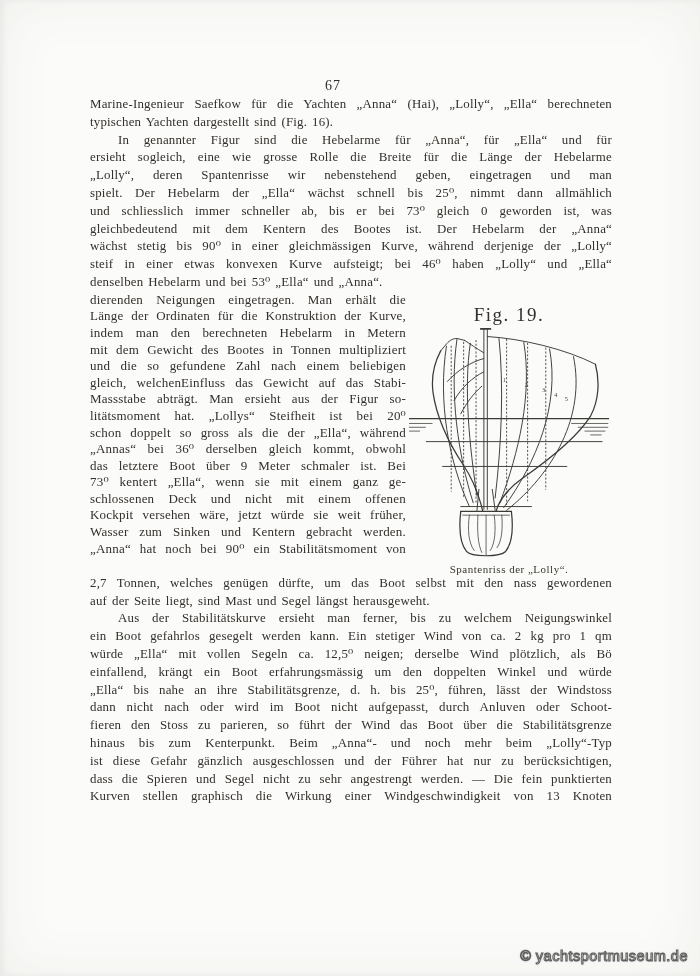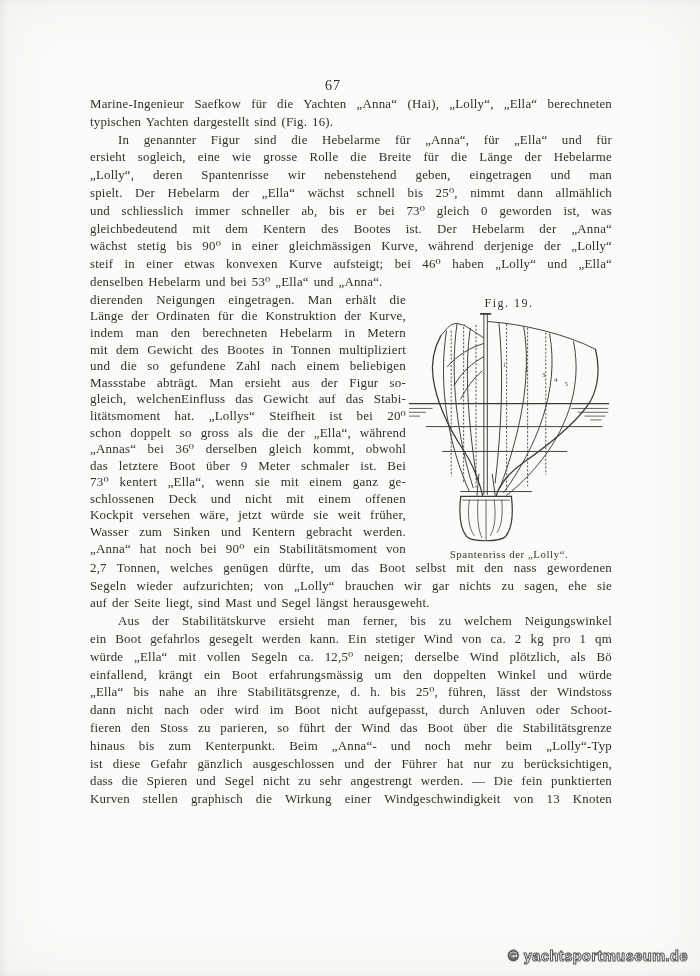--- a/index.html
+++ b/index.html
@@ -27,27 +27,27 @@
     font-size:12.9px; line-height:17.8px;
     text-align:justify; text-align-last:justify;
     letter-spacing:0.2px; word-spacing:1.5px;
   }
   .line.end { text-align-last:left; }
   .line.ind { text-indent:28px; }
   .row { display:flex; justify-content:space-between; align-items:flex-start; }
   .col-text { width:316px; }
   .col-text .line { font-size:13px; line-height:16.6px; word-spacing:1px; }
   .fig { margin:0; width:206px; display:flex; flex-direction:column; align-items:center; }
-  .fig-title { font-size:12px; letter-spacing:1.5px; margin:4px 0 1px 0; }
+  .fig-title { font-size:19px; letter-spacing:1.5px; margin:12px 0 1px 0; }
   .fig svg { display:block; }
   .fig-caption { font-size:11px; letter-spacing:0.5px; margin-top:2px; color:#3a362f; }
   .watermark {
     position:absolute; right:12px; bottom:12px;
     font-family:"Liberation Sans","DejaVu Sans",sans-serif;
-    font-weight:bold; font-size:14.5px; letter-spacing:0.5px;
+    font-weight:normal; font-size:14.5px; letter-spacing:0.5px;
     color:#ffffff;
     -webkit-text-stroke:1px #5d5d5d;
     text-shadow:0 0 2px rgba(70,70,70,0.55);
     padding-left:8px;
   }
 </style>
 </head>
 <body>
 
 <div class="page">
@@ -72,22 +72,22 @@
         <div class="line end">denselben Hebelarm und bei 53⁰ „Ella“ und „Anna“.</div>
       </div>
 
     <div class="row">
       <div class="col-text">
           <div class="line">dierenden Neigungen eingetragen.  Man erhält die</div>
           <div class="line">Länge der Ordinaten für die Konstruktion der Kurve,</div>
           <div class="line">indem man den berechneten Hebelarm in Metern</div>
           <div class="line">mit dem Gewicht des Bootes in Tonnen multipliziert</div>
           <div class="line">und die so gefundene Zahl nach einem beliebigen</div>
+          <div class="line">gleich, welchenEinfluss das Gewicht auf das Stabi-</div>
           <div class="line">Massstabe abträgt.  Man ersieht aus der Figur so-</div>
-          <div class="line">gleich, welchenEinfluss das Gewicht auf das Stabi-</div>
           <div class="line">litätsmoment hat.  „Lollys“ Steifheit ist bei 20⁰</div>
           <div class="line">schon doppelt so gross als die der „Ella“, während</div>
           <div class="line">„Annas“ bei 36⁰ derselben gleich kommt, obwohl</div>
           <div class="line">das letztere Boot über 9 Meter schmaler ist.  Bei</div>
           <div class="line">73⁰ kentert „Ella“, wenn sie mit einem ganz ge-</div>
           <div class="line">schlossenen Deck und nicht mit einem offenen</div>
           <div class="line">Kockpit versehen wäre, jetzt würde sie weit früher,</div>
           <div class="line">Wasser zum Sinken und Kentern gebracht werden.</div>
           <div class="line">„Anna“ hat noch bei 90⁰ ein Stabilitätsmoment von</div>
         </div>
@@ -179,21 +179,20 @@
             <text x="161" y="78">5</text>
           </g>
         </svg>
 
         <figcaption class="fig-caption">Spantenriss der „Lolly“.</figcaption>
       </figure>
     </div>
 
     <div class="block">
         <div class="line">2,7 Tonnen, welches genügen dürfte, um das Boot selbst mit den nass gewordenen</div>
-        <div class="line">Segeln wieder aufzurichten; von „Lolly“ brauchen wir gar nichts zu sagen, ehe sie</div>
         <div class="line end">auf der Seite liegt, sind Mast und Segel längst herausgeweht.</div>
       </div>
     <div class="block">
         <div class="line ind">Aus der Stabilitätskurve ersieht man ferner, bis zu welchem Neigungswinkel</div>
         <div class="line">ein Boot gefahrlos gesegelt werden kann.  Ein stetiger Wind von ca. 2 kg pro 1 qm</div>
         <div class="line">würde „Ella“ mit vollen Segeln ca. 12,5⁰ neigen;  derselbe Wind plötzlich, als Bö</div>
         <div class="line">einfallend, krängt ein Boot erfahrungsmässig um den doppelten Winkel und würde</div>
         <div class="line">„Ella“ bis nahe an ihre Stabilitätsgrenze, d. h. bis 25⁰, führen, lässt der Windstoss</div>
         <div class="line">dann nicht nach oder wird im Boot nicht aufgepasst, durch Anluven oder Schoot-</div>
         <div class="line">fieren den Stoss zu parieren, so führt der Wind das Boot über die Stabilitätsgrenze</div>

